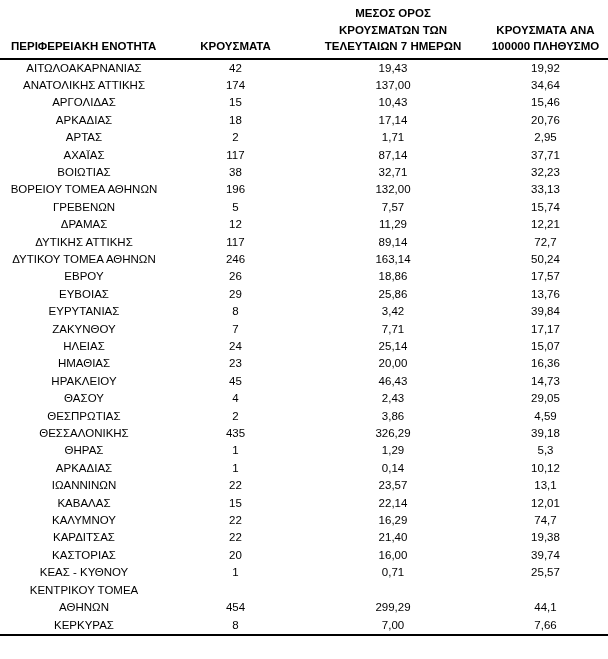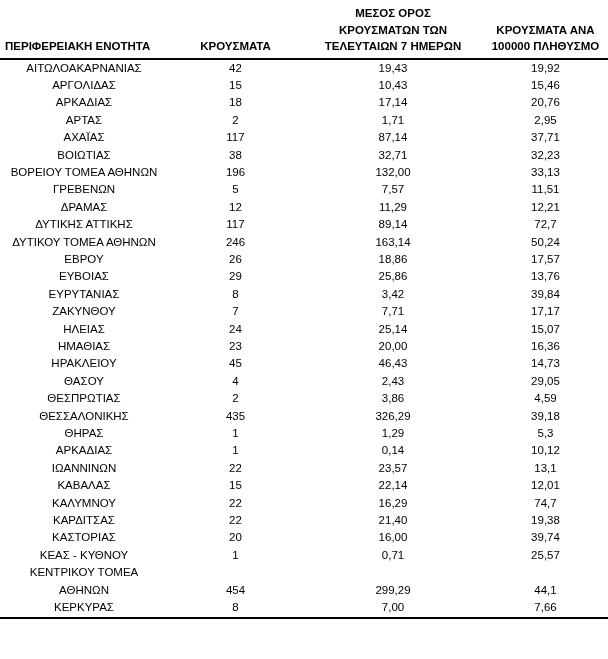--- a/index.html
+++ b/index.html
@@ -35,21 +35,21 @@
     font-weight: bold;
     font-size: 11.5px;
     line-height: 16.5px;
     vertical-align: bottom;
     text-align: center;
     padding: 2px 0 3px 0;
     white-space: pre-line;
   }
   th.col-name {
     text-align: left;
-    padding-left: 5px;
+    padding-left: 11px;
   }
   tbody td {
     font-size: 11.5px;
     line-height: 17.4px;
     text-align: center;
     vertical-align: bottom;
     padding: 0;
     white-space: pre-line;
   }
 </style>
@@ -76,20 +76,26 @@
       </tr>
     </thead>
     <tbody>
         <tr>
           <td class="col-name">ΑΙΤΩΛΟΑΚΑΡΝΑΝΙΑΣ</td>
           <td class="col-num">42</td>
           <td class="col-num">19,43</td>
           <td class="col-num">19,92</td>
         </tr>
         <tr>
+          <td class="col-name">ΑΝΑΤΟΛΙΚΗΣ ΑΤΤΙΚΗΣ</td>
+          <td class="col-num">174</td>
+          <td class="col-num">137,00</td>
+          <td class="col-num">34,64</td>
+        </tr>
+        <tr>
           <td class="col-name">ΑΡΓΟΛΙΔΑΣ</td>
           <td class="col-num">15</td>
           <td class="col-num">10,43</td>
           <td class="col-num">15,46</td>
         </tr>
         <tr>
           <td class="col-name">ΑΡΚΑΔΙΑΣ</td>
           <td class="col-num">18</td>
           <td class="col-num">17,14</td>
           <td class="col-num">20,76</td>
@@ -115,21 +121,21 @@
         <tr>
           <td class="col-name">ΒΟΡΕΙΟΥ ΤΟΜΕΑ ΑΘΗΝΩΝ</td>
           <td class="col-num">196</td>
           <td class="col-num">132,00</td>
           <td class="col-num">33,13</td>
         </tr>
         <tr>
           <td class="col-name">ΓΡΕΒΕΝΩΝ</td>
           <td class="col-num">5</td>
           <td class="col-num">7,57</td>
-          <td class="col-num">11,51</td>
+          <td class="col-num">15,74</td>
         </tr>
         <tr>
           <td class="col-name">ΔΡΑΜΑΣ</td>
           <td class="col-num">12</td>
           <td class="col-num">11,29</td>
           <td class="col-num">12,21</td>
         </tr>
         <tr>
           <td class="col-name">ΔΥΤΙΚΗΣ ΑΤΤΙΚΗΣ</td>
           <td class="col-num">117</td>

